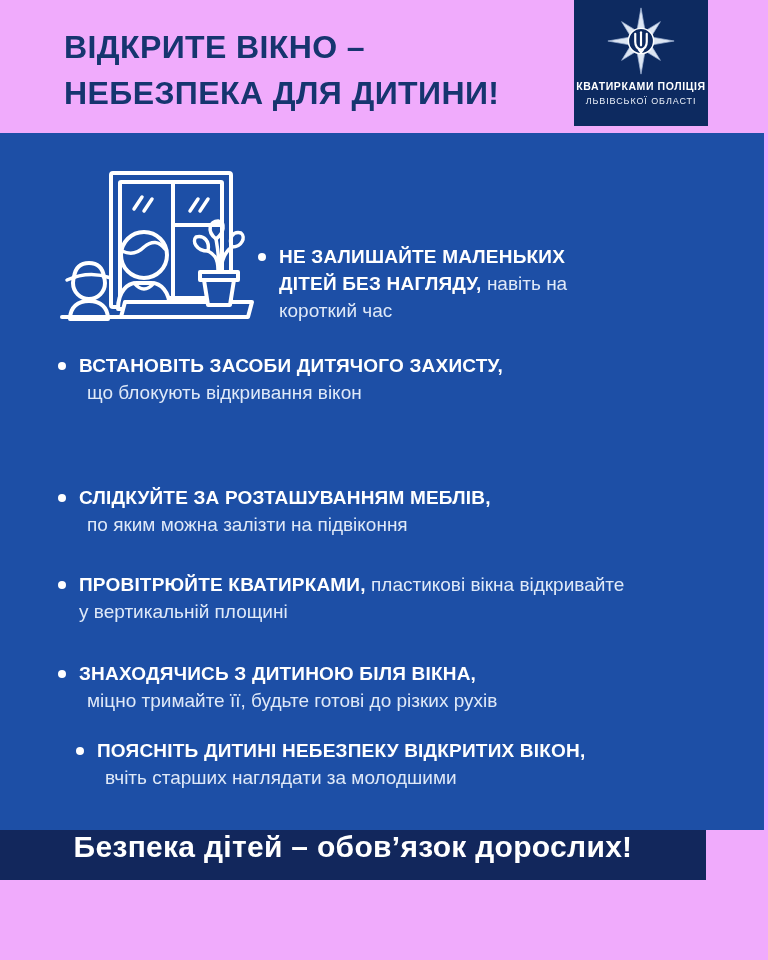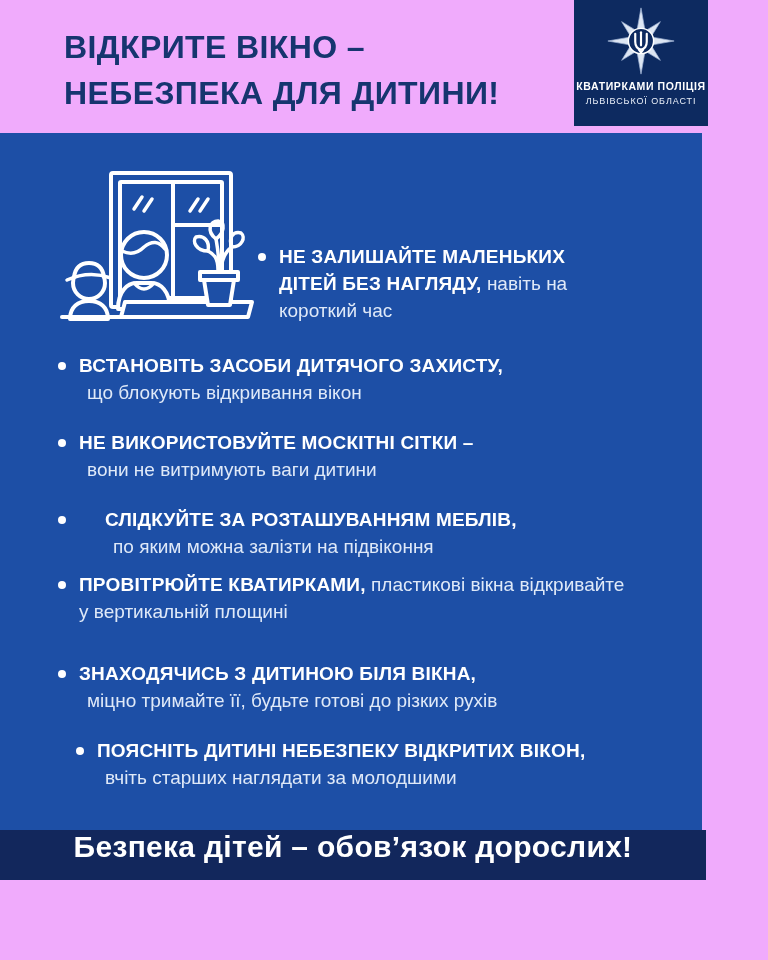--- a/index.html
+++ b/index.html
@@ -22,36 +22,36 @@
   .badge-line1 {
     margin-top:3px; font-size:10.5px; font-weight:700; color:#ffffff;
     letter-spacing:0.6px; white-space:nowrap;
   }
   .badge-line2 {
     margin-top:4px; font-size:9px; font-weight:400; color:#e9eff9;
     letter-spacing:0.9px; white-space:nowrap;
   }
   
   .panel {
-    position:absolute; left:0; top:133px; width:702px; height:697px;
+    position:absolute; left:0; top:133px; width:764px; height:697px;
     background:#1d4fa6;
   }
   .illustration { position:absolute; left:56px; top:26px; width:220px; height:195px; }
   .tip { position:absolute; display:flex; color:#ffffff; font-size:19px; line-height:27px; }
   .tip .dot {
     flex:0 0 8px; width:8px; height:8px; border-radius:50%;
     background:#ffffff; margin-top:10px; margin-right:13px;
   }
   .tip .b { font-weight:700; letter-spacing:0.2px; }
   .tip .r { font-weight:400; color:#dfe9f8; }
   .tip .r.nl { display:block; padding-left:8px; }
   .tip-1 { left:258px; top:110px; } .tip-1 .tip-text { width:348px; }
   .tip-2 { left:58px;  top:219px; }
   .tip-3 { left:58px;  top:296px; }
-  .tip-4 { left:58px;  top:373px;gap:26px; }
+  .tip-4 { left:58px;  top:351px; }
   .tip-5 { left:58px;  top:438px; }
   .tip-6 { left:58px;  top:527px; }
   .tip-7 { left:76px;  top:604px; }
   .tip-2 .tip-text, .tip-3 .tip-text, .tip-4 .tip-text,
   .tip-5 .tip-text, .tip-6 .tip-text, .tip-7 .tip-text { width:560px; }
   
   .footer {
     position:absolute; left:0; top:830px; width:706px; height:50px;
     background:#12275c; display:flex; align-items:flex-start; justify-content:center;
   }
@@ -137,27 +137,20 @@
     </div>
 
     <div class="tip tip-2">
       <span class="dot"></span>
       <div class="tip-text">
         <span class="b">ВСТАНОВІТЬ ЗАСОБИ ДИТЯЧОГО ЗАХИСТУ,</span>
         <span class="r nl">що блокують відкривання вікон</span>
       </div>
     </div>
 
-    <div class="tip tip-3">
-      <span class="dot"></span>
-      <div class="tip-text">
-        <span class="b">НЕ ВИКОРИСТОВУЙТЕ МОСКІТНІ СІТКИ –</span>
-        <span class="r nl">вони не витримують ваги дитини</span>
-      </div>
-    </div>
 
     <div class="tip tip-4">
       <span class="dot"></span>
       <div class="tip-text">
         <span class="b">СЛІДКУЙТЕ ЗА РОЗТАШУВАННЯМ МЕБЛІВ,</span>
         <span class="r nl">по яким можна залізти на підвіконня</span>
       </div>
     </div>
 
     <div class="tip tip-5">

